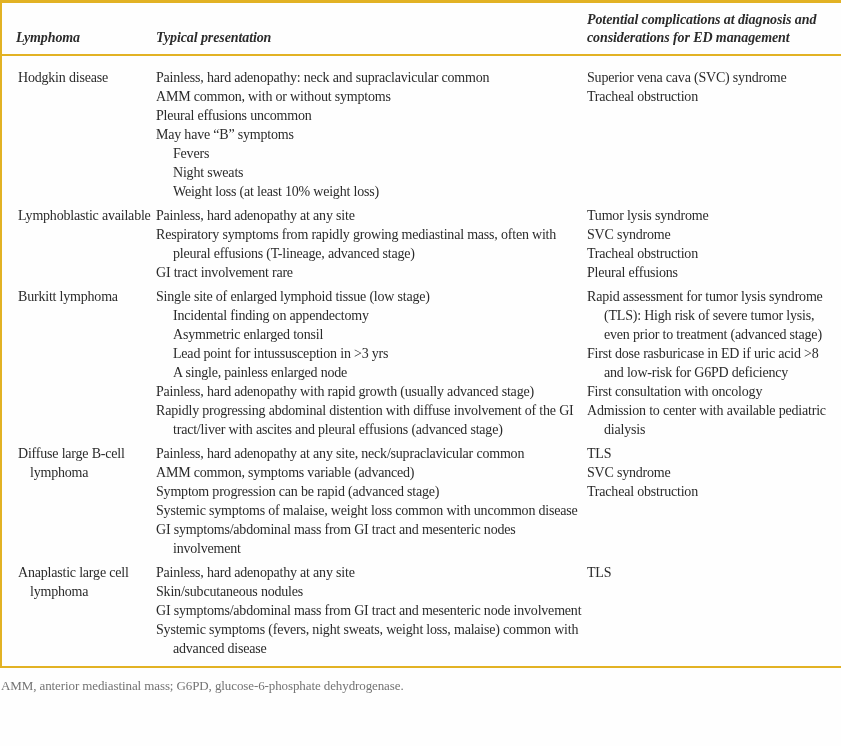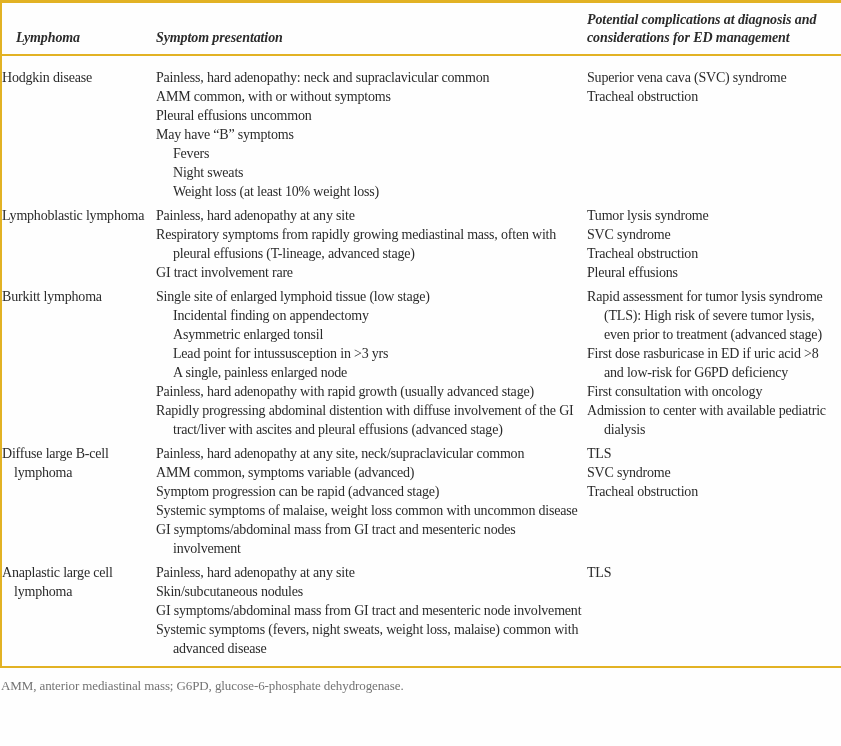--- a/index.html
+++ b/index.html
@@ -43,21 +43,21 @@
   thead th.h3 { padding-right: 6px; }
   tbody td {
     vertical-align: top;
     font-size: 14px;
     line-height: 19px;
     letter-spacing: -0.2px;
     padding: 5px 4px 0 0;
   }
   tbody tr:first-child td { padding-top: 12px; }
   tbody tr:last-child td { padding-bottom: 8px; }
-  td.col-lymphoma { padding-left: 0; }
+  td.col-lymphoma { padding-left: 16px; }
   td.col-complications { padding-right: 4px; }
   .lymphoma-name {
     padding-left: 12px;
     text-indent: -12px;
   }
   .entry {
     padding-left: 17px;
     text-indent: -17px;
     font-family: Liberation Serif, serif;
   }
@@ -76,21 +76,21 @@
 <div class="page">
   <table class="lymphoma-table">
     <colgroup>
       <col class="c1">
       <col class="c2">
       <col class="c3">
     </colgroup>
     <thead>
       <tr>
         <th class="h1">Lymphoma</th>
-        <th class="h2">Symptom presentation</th>
+        <th class="h2">Typical presentation</th>
         <th class="h3">Potential complications at diagnosis and considerations for ED management</th>
       </tr>
     </thead>
     <tbody>
         <tr>
           <td class="col-lymphoma">
             <div class="lymphoma-name">Hodgkin disease</div>
           </td>
           <td class="col-presentation">
             <div class="entry indent-0">Painless, hard adenopathy: neck and supraclavicular common</div>
@@ -101,21 +101,21 @@
             <div class="entry indent-1">Night sweats</div>
             <div class="entry indent-1">Weight loss (at least 10% weight loss)</div>
           </td>
           <td class="col-complications">
             <div class="entry">Superior vena cava (SVC) syndrome</div>
             <div class="entry">Tracheal obstruction</div>
           </td>
         </tr>
         <tr>
           <td class="col-lymphoma">
-            <div class="lymphoma-name">Lymphoblastic lymphoma</div>
+            <div class="lymphoma-name">Lymphoblastic available</div>
           </td>
           <td class="col-presentation">
             <div class="entry indent-0">Painless, hard adenopathy at any site</div>
             <div class="entry indent-0">Respiratory symptoms from rapidly growing mediastinal mass, often with pleural effusions (T-lineage, advanced stage)</div>
             <div class="entry indent-0">GI tract involvement rare</div>
           </td>
           <td class="col-complications">
             <div class="entry">Tumor lysis syndrome</div>
             <div class="entry">SVC syndrome</div>
             <div class="entry">Tracheal obstruction</div>

